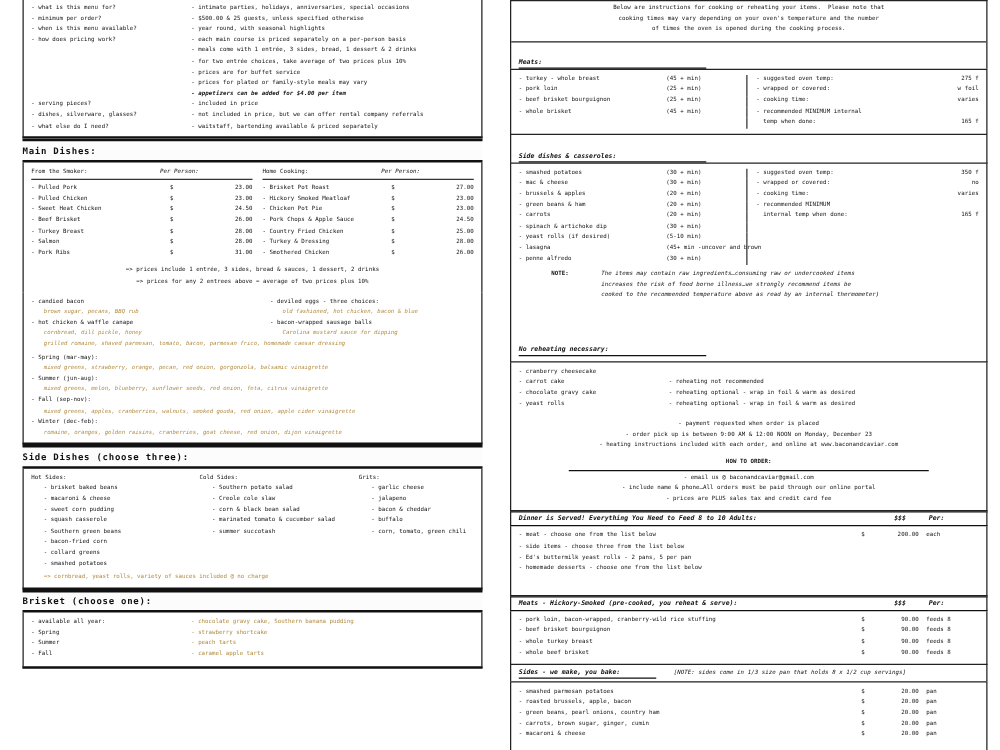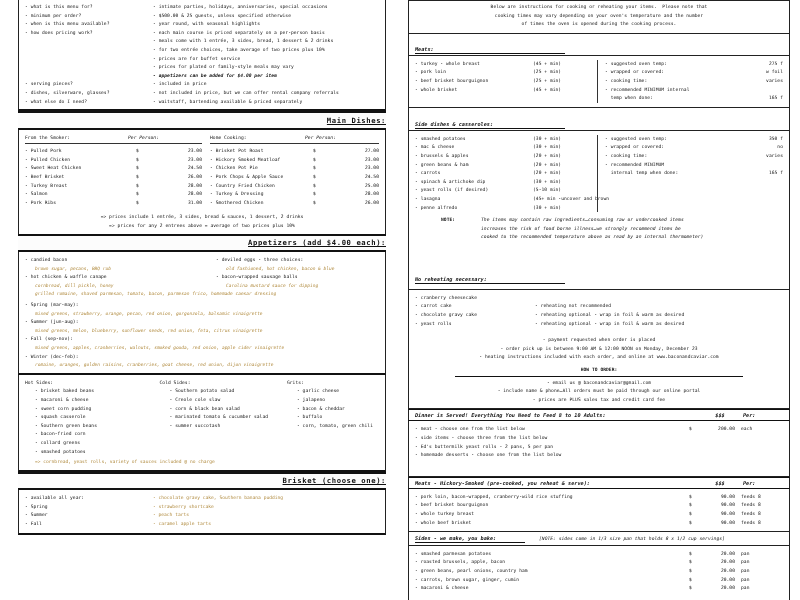--- a/index.html
+++ b/index.html
@@ -49,29 +49,28 @@
   .gold {
     color: #b08a3e;
     font-size: 4.6px;
     line-height: 8.6px;
     white-space: pre;
   }
   .bold { font-weight: bold; }
   .ital { font-style: italic; }
   .bi { font-weight: bold; font-style: italic; }
   .sect-bar {
-    text-align: right;
+    text-align: left;
     font-weight: bold;
     font-size: 7.2px;
     letter-spacing: .6px;
     padding: 2.5px 0 3px 0;
     border-top: 2px solid #111;
     border-bottom: 2px solid #111;
     background: #fcfcfc;
-    text-decoration: underline;
   }
 
   
   .faq-box {
     border-left: 1px solid #222;
     border-right: 1px solid #222;
     border-bottom: 2px solid #111;
     padding: 0 6px 3px 6px;
     box-sizing: border-box;
   }
@@ -291,21 +290,20 @@
               <div class="md-row t"><span class="nm">- Turkey &amp; Dressing</span><span class="cur">$</span><span class="amt">28.00</span></div>
               <div class="md-row t"><span class="nm">- Smothered Chicken</span><span class="cur">$</span><span class="amt">26.00</span></div>
             </div>
         </div>
       </div>
       <div class="spacer-6"></div>
       <div class="t centered">=&gt; prices include 1 entrée, 3 sides, bread &amp; sauces, 1 dessert, 2 drinks</div>
       <div class="t centered">=&gt; prices for any 2 entrees above = average of two prices plus 10%</div>
     </div>
 
-    <div class="sect-bar">Appetizers (add $4.00 each):</div>
     <div style="border-left:1px solid #222;border-right:1px solid #222;border-bottom:2px solid #111;padding:4px 6px 3px 6px;box-sizing:border-box;">
       <div class="app-wrap">
         <div class="app-col" id="app-left">
             <div class="t">- candied bacon</div>
             <div class="sub indent1">brown sugar, pecans, BBQ rub</div>
             <div class="t">- hot chicken &amp; waffle canape</div>
             <div class="sub indent1">cornbread, dill pickle, honey</div>
           </div>
         <div class="app-col right" id="app-right">
             <div class="t">- deviled eggs - three choices:</div>
@@ -321,20 +319,21 @@
           <div class="sub indent1">mixed greens, strawberry, orange, pecan, red onion, gorgonzola, balsamic vinaigrette</div>
           <div class="t">- Summer (jun-aug):</div>
           <div class="sub indent1">mixed greens, melon, blueberry, sunflower seeds, red onion, feta, citrus vinaigrette</div>
           <div class="t">- Fall (sep-nov):</div>
           <div class="sub indent1">mixed greens, apples, cranberries, walnuts, smoked gouda, red onion, apple cider vinaigrette</div>
           <div class="t">- Winter (dec-feb):</div>
           <div class="sub indent1">romaine, oranges, golden raisins, cranberries, goat cheese, red onion, dijon vinaigrette</div>
         </div>
     </div>
 
+    <div class="sect-bar">Side Dishes (choose three):</div>
     <div style="border-left:1px solid #222;border-right:1px solid #222;border-bottom:2px solid #111;padding:4px 6px 3px 6px;box-sizing:border-box;">
       <div class="sides-wrap">
         <div class="sides-col-1">
           <div class="t">Hot Sides:</div>
           <div id="hot-sides" class="indent1">
               <div class="t">- brisket baked beans</div>
               <div class="t">- macaroni &amp; cheese</div>
               <div class="t">- sweet corn pudding</div>
               <div class="t">- squash casserole</div>
               <div class="t">- Southern green beans</div>

